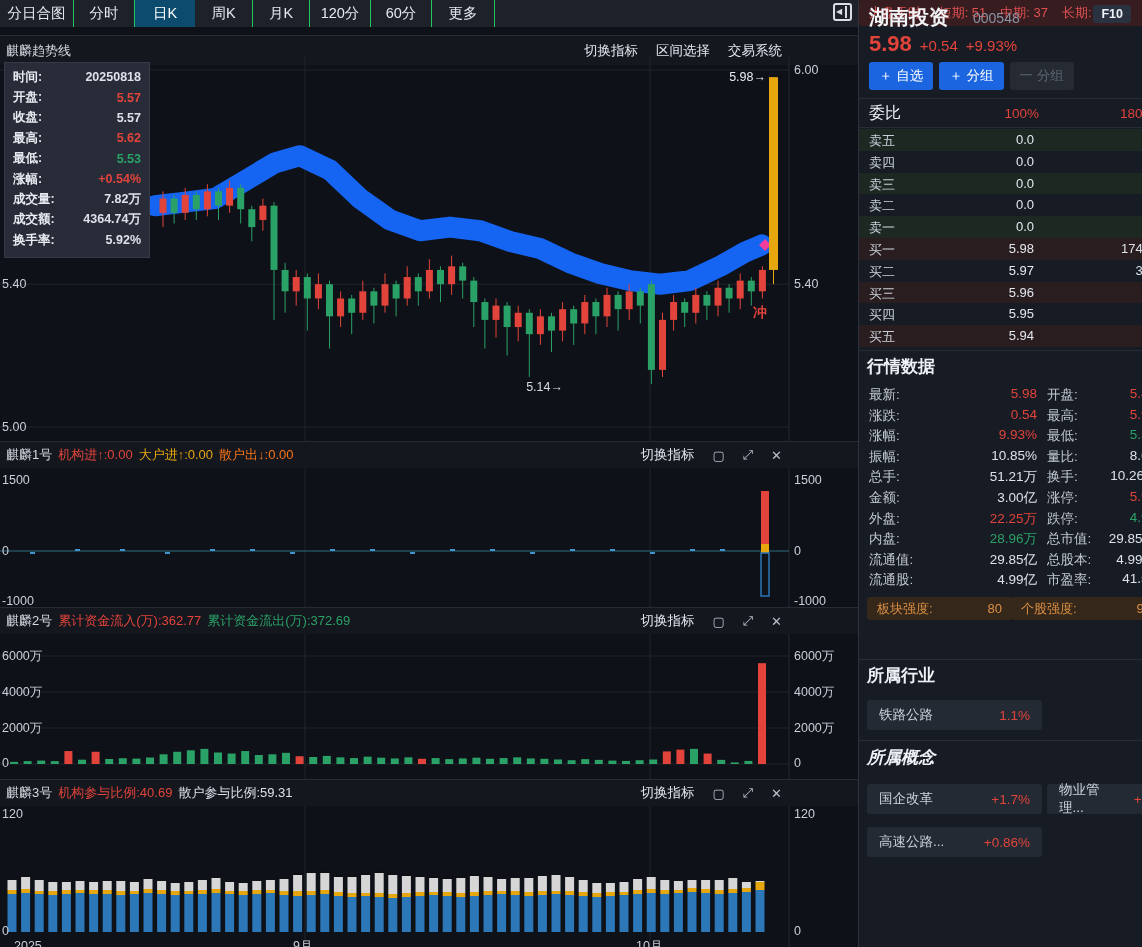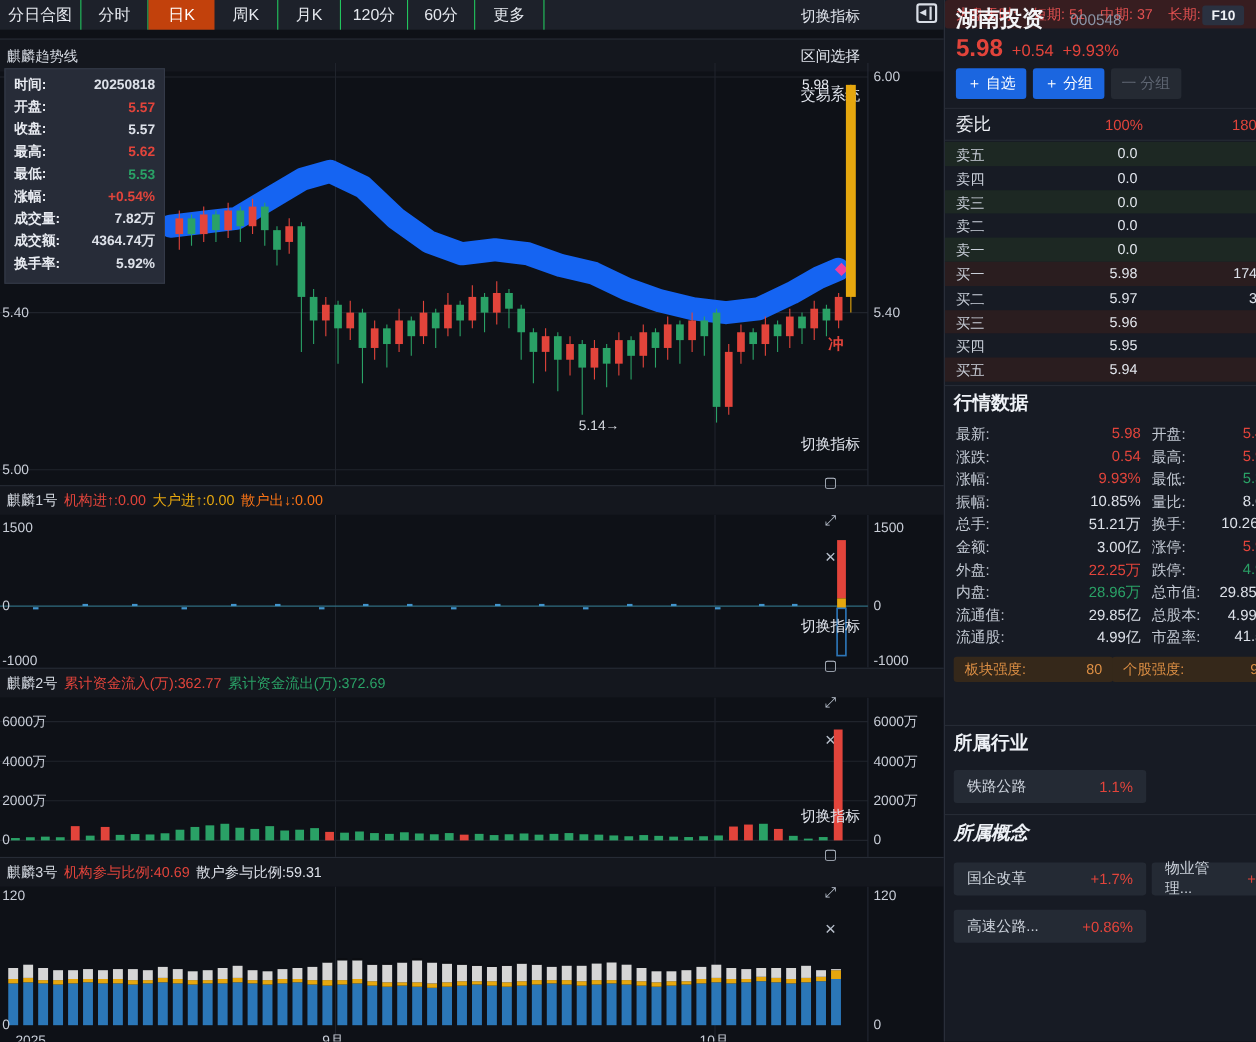--- a/index.html
+++ b/index.html
@@ -3,30 +3,30 @@
 <meta charset="utf-8">
 <style>
   html,body{margin:0;padding:0;background:#0e1117;}
   body{width:1142px;height:947px;overflow:hidden;position:relative;
        font-family:"Liberation Sans","DejaVu Sans",sans-serif;color:#dde1e9;}
   .abs{position:absolute;}
   
   #topbar{left:0;top:0;width:858px;height:27px;background:#1d212a;display:flex;align-items:stretch;}
   .tab{display:flex;align-items:center;justify-content:center;font-size:14.5px;color:#e5e8ee;
        border-right:1px solid #22c55e;cursor:pointer;box-sizing:border-box;}
-  .tab.active{background:#c2410c;color:#fff;border-right:none;}
+  .tab.active{background:#0c4a6e;color:#fff;border-right:none;}
   #collapse-btn{left:833px;top:3px;width:19px;height:18px;border:2px solid #d9dee6;border-radius:3px;box-sizing:border-box;}
   #collapse-btn .bar{position:absolute;right:3px;top:1px;bottom:1px;width:2px;background:#d9dee6;}
   #collapse-btn .arr{position:absolute;left:1px;top:2px;font-size:8px;color:#d9dee6;line-height:10px;}
   
   .strip{left:0;width:858px;background:#14171e;border-top:1px solid #262b35;box-sizing:border-box;
          display:flex;align-items:center;font-size:13px;}
   .strip .title{color:#d5dae2;margin-left:6px;}
   .strip .stat{margin-left:6px;}
-  .strip .tools{margin-left:auto;margin-right:76px;display:flex;align-items:center;gap:18px;color:#e2e6ee;font-size:13.5px;flex-direction:column;}
+  .strip .tools{margin-left:auto;margin-right:76px;display:flex;align-items:center;gap:18px;color:#e2e6ee;font-size:13.5px;}
   .strip .tools .icon{color:#b9c1cd;font-size:13px;cursor:pointer;}
   .c-red{color:#e2443b;} .c-green{color:#2aa166;} .c-yellow{color:#e6a70e;} .c-blue{color:#f97316;}
   .c-white{color:#dde1e9;}
   
   #tooltip{left:4px;top:62px;width:146px;background:#272c38;border:1px solid #343a48;box-sizing:border-box;
            padding:4px 8px 6px 8px;z-index:5;}
   #tooltip .trow{display:flex;justify-content:space-between;align-items:center;height:20.4px;font-size:12.5px;}
   #tooltip .tl{color:#e8ebf1;font-weight:bold;}
   #tooltip .tv{font-weight:bold;}
   svg{display:block;}

